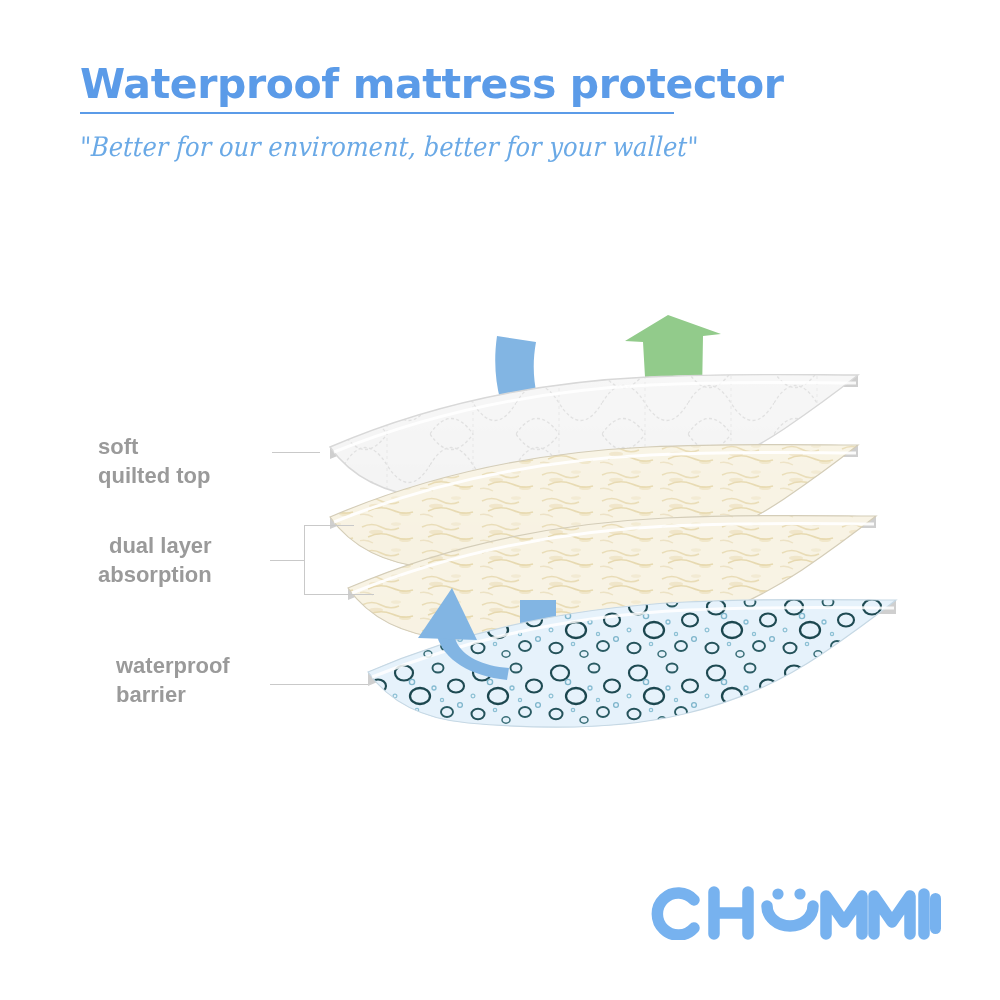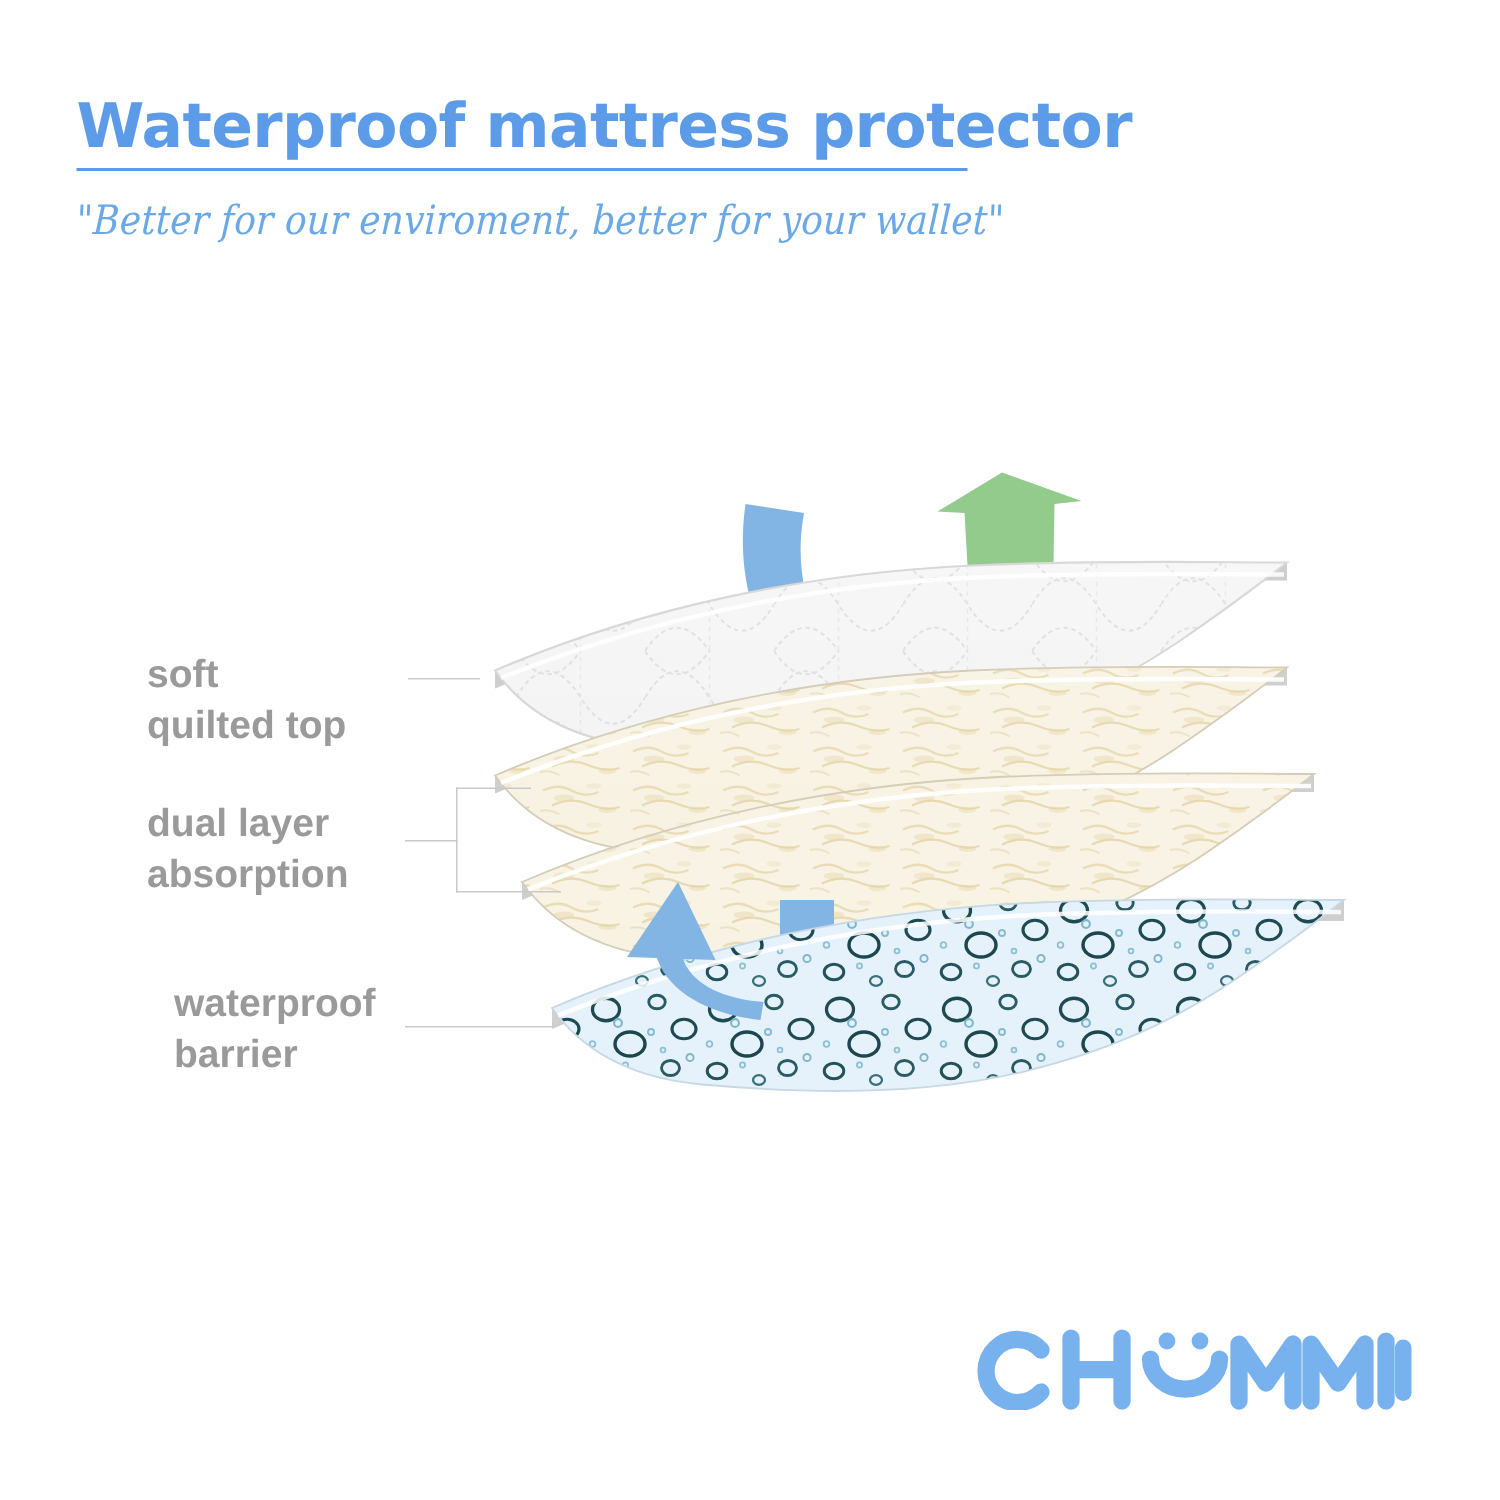--- a/index.html
+++ b/index.html
@@ -12,21 +12,21 @@
     height: 1000px;
     position: relative;
     overflow: hidden;
     font-family: "Liberation Sans", sans-serif;
     -webkit-font-smoothing: antialiased;
   }
 
   
   #header {
     position: absolute;
-    left: 51px;
+    left: 80px;
     top: 62px;
     width: 880px;
   }
 
   #title {
     font-family: "DejaVu Sans", sans-serif;
     font-size: 41px;
     font-weight: 700;
     letter-spacing: -0.4px;
     color: #5b9be8;
@@ -53,28 +53,28 @@
     color: #6aa9e6;
     white-space: nowrap;
     transform: scaleY(1.12) skewX(-3deg);
     transform-origin: left center;
   }
 
   
   .label {
     position: absolute;
     font-family: "Liberation Sans", sans-serif;
-    font-size: 26px;
+    font-size: 22px;
     font-weight: 700;
     line-height: 1.32;
     color: #9a9a9a;
     white-space: pre-line;
   }
   #label-soft     { left: 98px; top: 432px; }
-  #label-dual     { left: 98px; top: 531px; }
+  #label-dual     { left: 98px; top: 531px; text-align: right; }
   #label-barrier  { left: 98px; top: 651px; margin-left: 18px; }
 
   .leader {
     position: absolute;
     height: 1px;
     background: #c9c9c9;
   }
   #leader-soft    { left: 272px; top: 452px; width: 48px; }
   #leader-dual    { left: 270px; top: 560px; width: 35px; }
   #leader-barrier { left: 270px; top: 684px; width: 98px; }

